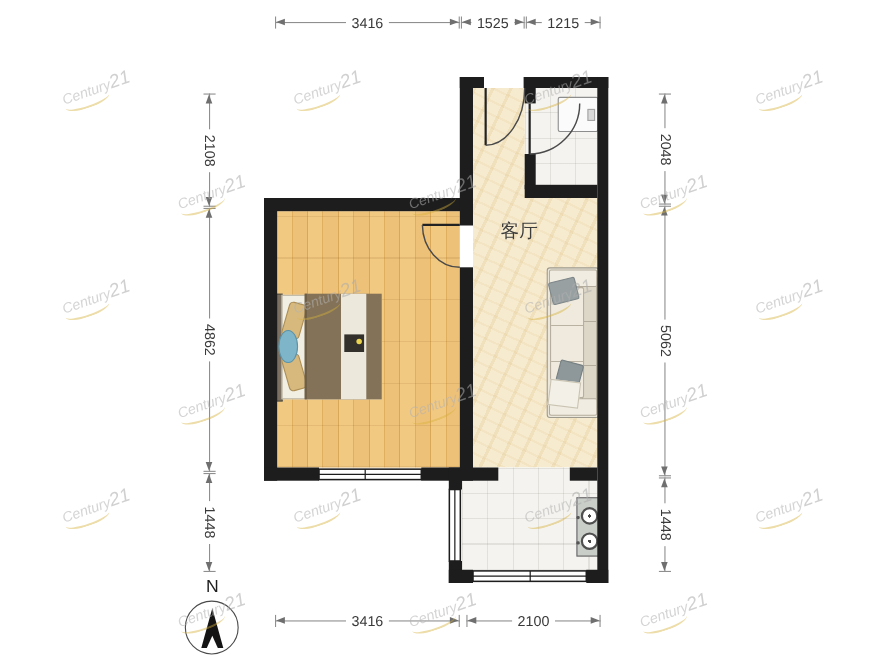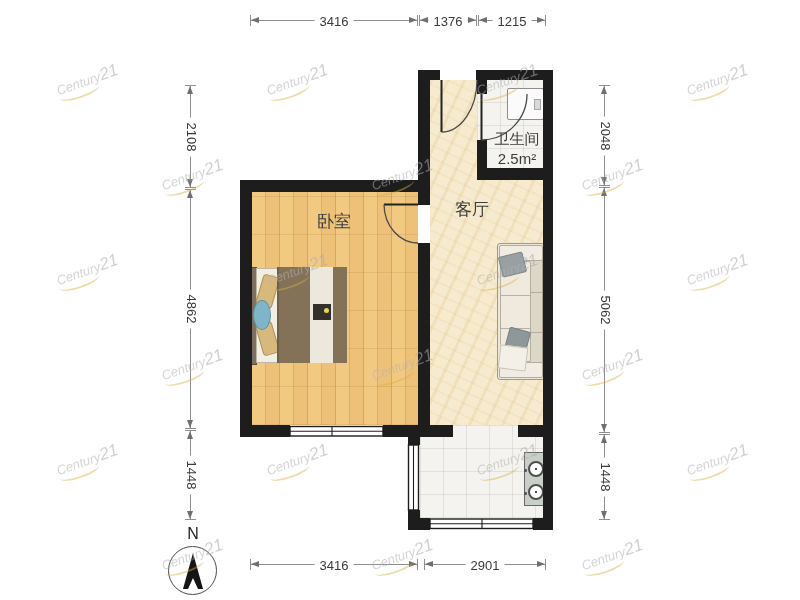--- a/index.html
+++ b/index.html
@@ -154,43 +154,38 @@
       <path d="M 384 204.5 A 34 39 0 0 0 418 243" fill="none" stroke="#4a4a4a" stroke-width="1.3"></path>
     </g>
 
     <g>
       <line x1="481.5" y1="94" x2="481.5" y2="140" stroke="#222222" stroke-width="2"></line>
       <path d="M 481.5 140 A 46 46 0 0 0 527 94" fill="none" stroke="#4a4a4a" stroke-width="1.3"></path>
     </g>
   </svg>
 
   <div class="room-label" style="left:274px;top:211px;width:120px;font-size:17px;">
-    <span class="nm">卧室</span>
   </div>
   <div class="room-label" style="left:412px;top:199px;width:120px;font-size:17px;">
     <span class="nm">客厅</span>
   </div>
-  <div class="room-label" style="left:479px;top:129px;width:76px;font-size:15px;">
-    <span class="nm">卫生间</span>
-    <span class="nm">2.5m²</span>
-  </div>
 
   <div class="dim dim-h" style="left:250px;top:20px;width:168px;">
     <i class="tick a"></i>
       <i class="tick b"></i>
       <i class="ah l"></i>
       <i class="ah r"></i>
     <span class="dim-label">3416</span>
   </div>
   <div class="dim dim-h" style="left:419px;top:20px;width:58px;">
     <i class="tick a"></i>
       <i class="tick b"></i>
       <i class="ah l"></i>
       <i class="ah r"></i>
-    <span class="dim-label">1376</span>
+    <span class="dim-label">1525</span>
   </div>
   <div class="dim dim-h" style="left:478px;top:20px;width:68px;">
     <i class="tick a"></i>
       <i class="tick b"></i>
       <i class="ah l"></i>
       <i class="ah r"></i>
     <span class="dim-label">1215</span>
   </div>
 
   <div class="dim dim-h" style="left:250px;top:564px;width:168px;">
@@ -198,21 +193,21 @@
       <i class="tick b"></i>
       <i class="ah l"></i>
       <i class="ah r"></i>
     <span class="dim-label">3416</span>
   </div>
   <div class="dim dim-h" style="left:424px;top:564px;width:122px;">
     <i class="tick a"></i>
       <i class="tick b"></i>
       <i class="ah l"></i>
       <i class="ah r"></i>
-    <span class="dim-label">2901</span>
+    <span class="dim-label">2100</span>
   </div>
 
   <div class="dim dim-v" style="left:190px;top:85px;height:103px;">
     <i class="tick a"></i>
       <i class="tick b"></i>
       <i class="ah t"></i>
       <i class="ah b"></i>
     <span class="dim-label">2108</span>
   </div>
   <div class="dim dim-v" style="left:190px;top:189px;height:240px;">

